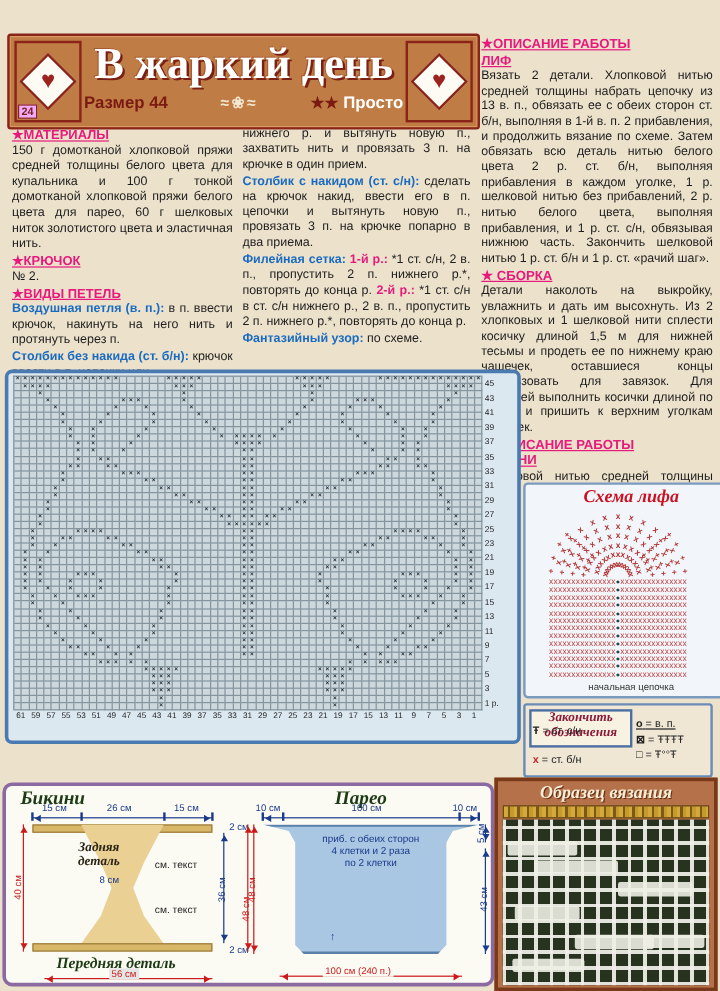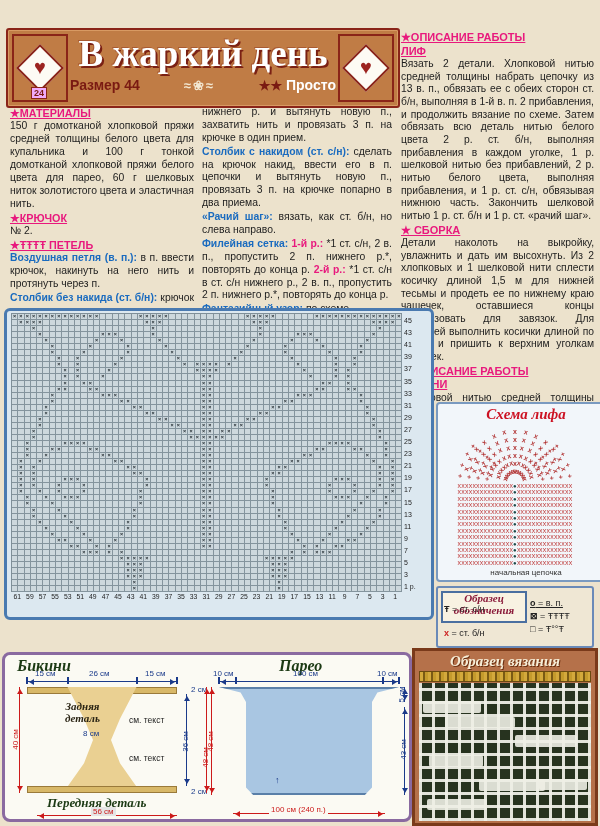--- a/index.html
+++ b/index.html
@@ -6,21 +6,21 @@
   body{background:#ece2cc;font-family:"Liberation Sans",sans-serif;position:relative;color:#1d1d1d;}
   .abs{position:absolute;}
 
   
   .header{position:absolute;left:6px;top:28px;width:390px;height:76px;background:#c07c45;
     border:2px solid #8a2418;border-radius:3px;box-shadow:inset 0 0 0 1px #d89a63;}
   .badge{position:absolute;top:4px;width:52px;height:64px;border:2px solid #8a2418;background:#c07c45;}
   .badge .diamond{position:absolute;left:9px;top:15px;width:30px;height:30px;background:#fdfbf4;
     border:2px solid #8a2418;transform:rotate(45deg);}
   .badge .heart{position:absolute;left:0;top:14px;width:52px;text-align:center;color:#9c2420;font-size:20px;line-height:34px;}
-  .badge .pageno{position:absolute;left:17px;bottom:1px;background:#f0abfc;color:#7a1a12;font-size:9px;
+  .badge .pageno{position:absolute;left:1px;bottom:1px;background:#f0abfc;color:#7a1a12;font-size:9px;
     font-weight:bold;padding:0 2px;border:1px solid #8a2418;}
   .hdr-title{position:absolute;left:62px;top:2px;width:266px;text-align:center;
     font-family:"Liberation Serif","DejaVu Serif",serif;font-weight:bold;font-size:37px;color:#ffffff;
     text-shadow:2px 2px 0 #7a2014,-1px -1px 0 #a85a32;letter-spacing:0px;white-space:nowrap;}
   .hdr-sub{position:absolute;left:62px;top:47px;width:266px;display:flex;justify-content:space-between;
     align-items:center;font-size:14px;font-weight:bold;}
   .hdr-size{color:#7a1a12;}
   .hdr-orn{color:#f3e8d2;font-size:13px;letter-spacing:2px;}
   .hdr-stars{color:#7a1a12;font-size:13px;}
   .hdr-simple{color:#ffffff;}
@@ -134,29 +134,28 @@
     <div class="diamond"></div>
     <div class="heart">♥</div>
   </div>
 </div>
 
 <div class="col col1">
   <h3 class="ph">★МАТЕРИАЛЫ</h3>
   <p>150 г домотканой хлопковой пряжи средней толщины белого цвета для купальника и 100 г тонкой домотканой хлопковой пряжи белого цвета для парео, 60 г шелковых ниток золотистого цвета и эластичная нить.</p>
   <h3 class="ph">★КРЮЧОК</h3>
   <p>№ 2.</p>
-  <h3 class="ph">★ŦŦŦŦ ПЕТЕЛЬ</h3>
+  <h3 class="ph">★ВИДЫ ПЕТЕЛЬ</h3>
   <p><span class="term">Воздушная петля (в. п.):</span> <span>в п. ввести крючок, накинуть на него нить и протянуть через п.</span></p>
   <p><span class="term">Столбик без накида (ст. б/н):</span> <span>крючок ввести в п. цепочки или</span></p>
 </div>
 
 <div class="col col2">
   <p>нижнего р. и вытянуть новую п., захватить нить и провязать 3 п. на крючке в один прием.</p>
   <p><span class="term">Столбик с накидом (ст. с/н):</span> <span>сделать на крючок накид, ввести его в п. цепочки и вытянуть новую п., провязать 3 п. на крючке попарно в два приема.</span></p>
-  <p><span class="term">«Рачий шаг»:</span> <span>вязать, как ст. б/н, но слева направо.</span></p>
   <p><span class="term">Филейная сетка:</span> <span class="pinklab">1-й р.:</span> <span>*1 ст. с/н, 2 в. п., пропустить 2 п. нижнего р.*, повторять до конца р.</span> <span class="pinklab">2-й р.:</span> <span>*1 ст. с/н в ст. с/н нижнего р., 2 в. п., пропустить 2 п. нижнего р.*, повторять до конца р.</span></p>
   <p><span class="term">Фантазийный узор:</span> <span>по схеме.</span></p>
 </div>
 
 <div class="col col3">
   <h3 class="ph" style="font-size:11px;"><span>★ОПИСАНИЕ РАБОТЫ</span><br><span>ЛИФ</span></h3>
   <p>Вязать 2 детали. Хлопковой нитью средней толщины набрать цепочку из 13 в. п., обвязать ее с обеих сторон ст. б/н, выполняя в 1-й в. п. 2 прибавления, и продолжить вязание по схеме. Затем обвязать всю деталь нитью белого цвета 2 р. ст. б/н, выполняя прибавления в каждом уголке, 1 р. шелковой нитью без прибавлений, 2 р. нитью белого цвета, выполняя прибавления, и 1 р. ст. с/н, обвязывая нижнюю часть. Закончить шелковой нитью 1 р. ст. б/н и 1 р. ст. «рачий шаг».</p>
   <h3 class="ph" style="font-size:11px;">★ СБОРКА</h3>
   <p>Детали наколоть на выкройку, увлажнить и дать им высохнуть. Из 2 хлопковых и 1 шелковой нити сплести косичку длиной 1,5 м для нижней тесьмы и продеть ее по нижнему краю чашечек, оставшиеся концы использовать для завязок. Для бретелей выполнить косички длиной по 55 см и пришить к верхним уголкам чашечек.</p>
   <h3 class="ph" style="font-size:11px;"><span>★ ОПИСАНИЕ РАБОТЫ</span><br><span>БИКИНИ</span></h3>
@@ -3207,21 +3206,21 @@
       <div class="lifa-row"><span>ххххххххххххххх</span><span class="chain">●</span><span>ххххххххххххххх</span></div>
       <div class="lifa-row"><span>ххххххххххххххх</span><span class="chain">●</span><span>ххххххххххххххх</span></div>
       <div class="lifa-row"><span>ххххххххххххххх</span><span class="chain">●</span><span>ххххххххххххххх</span></div>
       <div class="lifa-row"><span>ххххххххххххххх</span><span class="chain">●</span><span>ххххххххххххххх</span></div>
     </div>
   <div class="lifa-caption">начальная цепочка</div>
 </div>
 
 <div class="legend-panel">
   <div class="lg-title">
-    <div>Образец</div>
+    <div>Закончить</div>
       <div>обозначения</div>
   </div>
   <div class="lg-item" style="left:92px;top:10px;text-decoration:underline;">
     <span class="lg-sym">o</span> <span>= в. п.</span></div>
   <div class="lg-item" style="left:92px;top:36px;">
     <span class="lg-sym">□</span> <span>= Ŧ°°Ŧ</span></div>
   <div class="lg-item" style="left:6px;top:40px;">
     <span class="lg-sym red">х</span> <span>= ст. б/н</span></div>
 
   <div class="lg-item" style="left:6px;top:16px;">
@@ -3276,20 +3275,25 @@
     <div class="dh navy" style="left:10px;top:24px;width:180px;"></div>
     <div class="tickv" style="left:9px;top:20px;background:#1a3a8a;"></div>
     <div class="tickv" style="left:26px;top:20px;background:#1a3a8a;"></div>
     <div class="tickv" style="left:173px;top:20px;background:#1a3a8a;"></div>
     <div class="tickv" style="left:189px;top:20px;background:#1a3a8a;"></div>
     <span class="dlab navy" style="left:4px;top:12px;">10 см</span>
     <span class="dlab navy" style="left:84px;top:12px;">100 см</span>
     <span class="dlab navy" style="left:168px;top:12px;">10 см</span>
 
     <div class="par-shape"></div>
+    <div class="par-note">
+      <div>приб. с обеих сторон</div>
+      <div>4 клетки и 2 раза</div>
+      <div>по 2 клетки</div>
+    </div>
     <span class="navy" style="position:absolute;left:66px;top:118px;font-size:9px;">↑</span>
 
     <div class="dv red" style="left:2px;top:30px;height:108px;"></div>
     <span class="vlab red" style="left:-9px;top:80px;">48 см</span>
 
     <div class="dv navy" style="left:195px;top:30px;height:15px;"></div>
     <span class="vlab navy" style="left:184px;top:33px;">5 см</span>
     <div class="dv navy" style="left:195px;top:50px;height:88px;"></div>
     <span class="vlab navy" style="left:184px;top:88px;">43 см</span>
 

